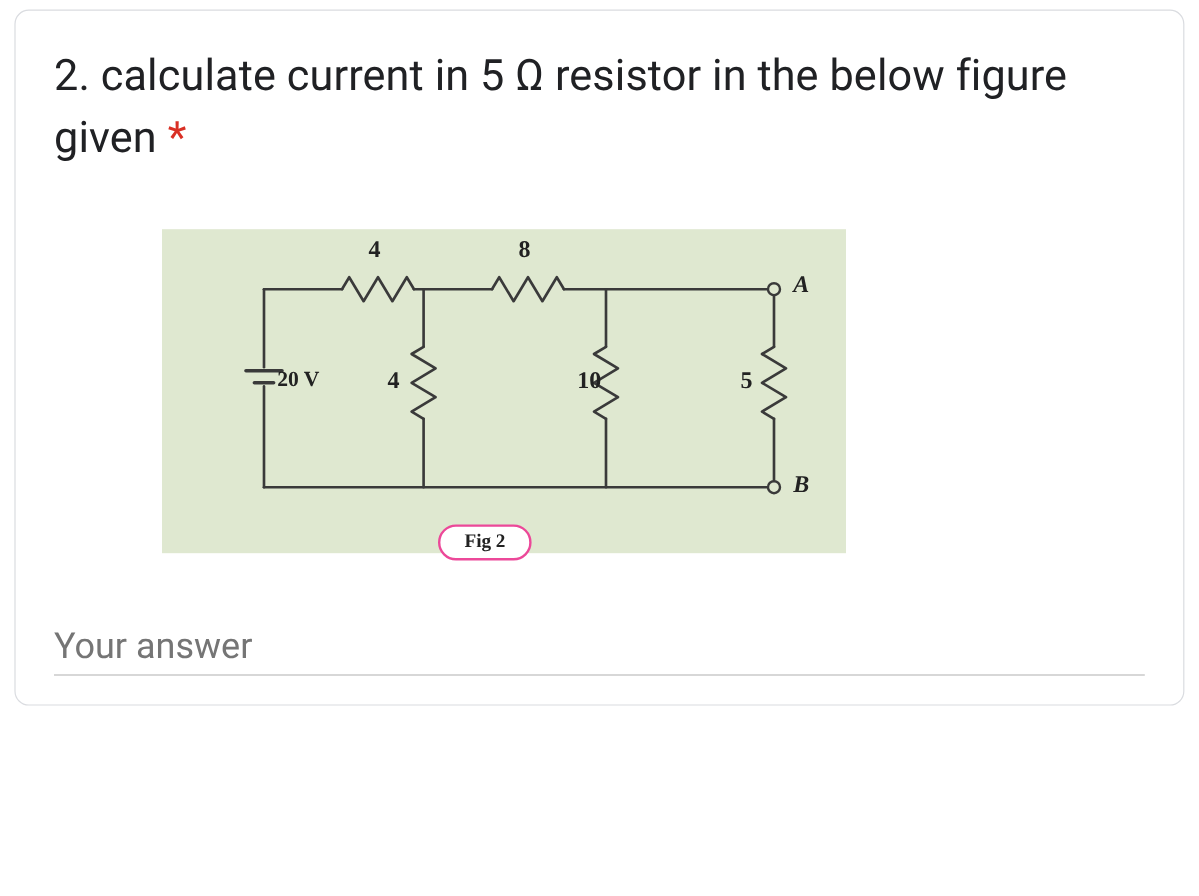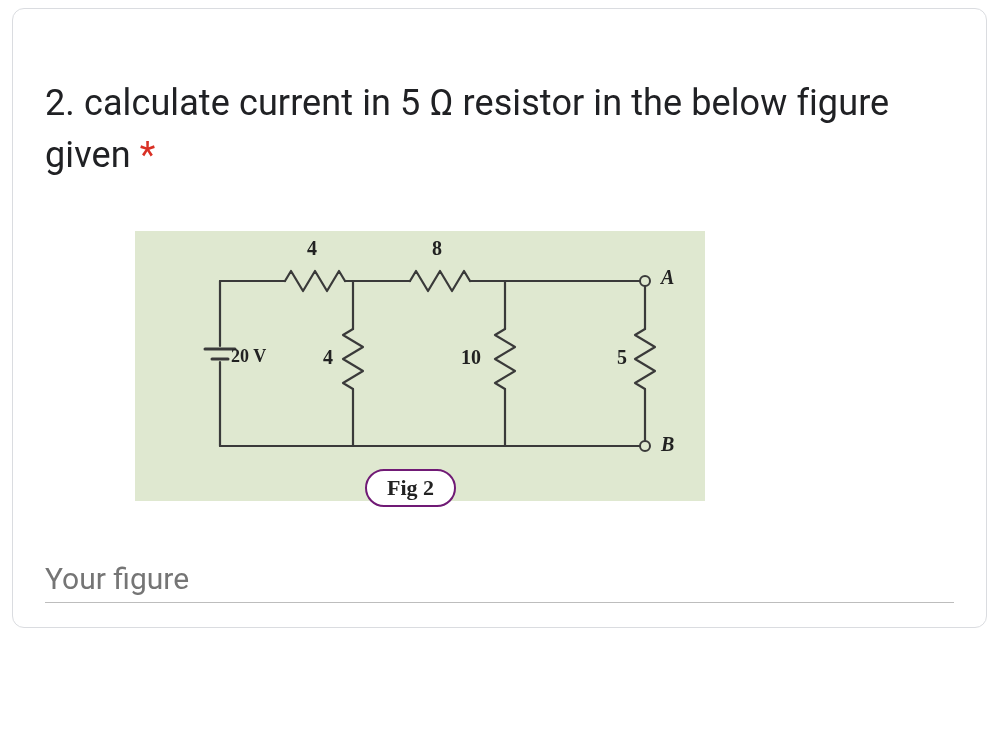--- a/index.html
+++ b/index.html
@@ -16,21 +16,20 @@
     margin: 8px 12px;
     padding: 28px 32px 24px 32px;
     background: #fff;
   }
   .question-text {
     font-size: 36px;
     color: #202124;
     line-height: 1.45;
     font-weight: 400;
     letter-spacing: 0.1px;
-    margin-top: 40px;
   }
   .required {
     color: #d93025;
   }
   .figure-wrap {
     margin-top: 50px;
     margin-bottom: 60px;
     display: flex;
     justify-content: flex-start;
     padding-left: 90px;
@@ -47,25 +46,25 @@
     font-family: "Times New Roman", serif;
     font-size: 20px;
     color: #222;
     font-weight: 600;
   }
   .fig-caption {
     position: absolute;
     bottom: -6px;
     left: 230px;
     background: #fff;
-    border: 2px solid #701a75;
+    border: 2px solid #ec4899;
     border-radius: 999px;
     padding: 4px 20px;
     font-family: "Times New Roman", serif;
-    font-size: 22px;
+    font-size: 16px;
     font-weight: 600;
     color: #222;
   }
   .answer-row {
     border-bottom: 1px solid #bdbdbd;
     padding-bottom: 6px;
     margin-top: 10px;
   }
   .answer-placeholder {
     font-size: 30px;
@@ -118,26 +117,26 @@
         </g>
 
         <circle cx="510" cy="50" r="5" fill="#dfe8d0" stroke="#3a3a3a" stroke-width="2"></circle>
         <circle cx="510" cy="215" r="5" fill="#dfe8d0" stroke="#3a3a3a" stroke-width="2"></circle>
       </svg>
 
       <div class="clabel" style="left:172px; top:6px;">4</div>
       <div class="clabel" style="left:297px; top:6px;">8</div>
       <div class="clabel" style="left:96px; top:115px; font-size:18px;text-align:center;">20 V</div>
       <div class="clabel" style="left:188px; top:115px;">4</div>
-      <div class="clabel" style="left:326px; top:115px;">10</div>
+      <div class="clabel" style="left:346px; top:115px;">10</div>
       <div class="clabel" style="left:482px; top:115px;">5</div>
       <div class="clabel" style="left:526px; top:35px; font-style:italic;">A</div>
       <div class="clabel" style="left:526px; top:202px; font-style:italic;">B</div>
 
       <div class="fig-caption">Fig 2</div>
     </div>
   </div>
 
   <div class="answer-row">
-    <span class="answer-placeholder">Your figure</span>
+    <span class="answer-placeholder">Your answer</span>
   </div>
 
 </div>
 
 </body></html>

